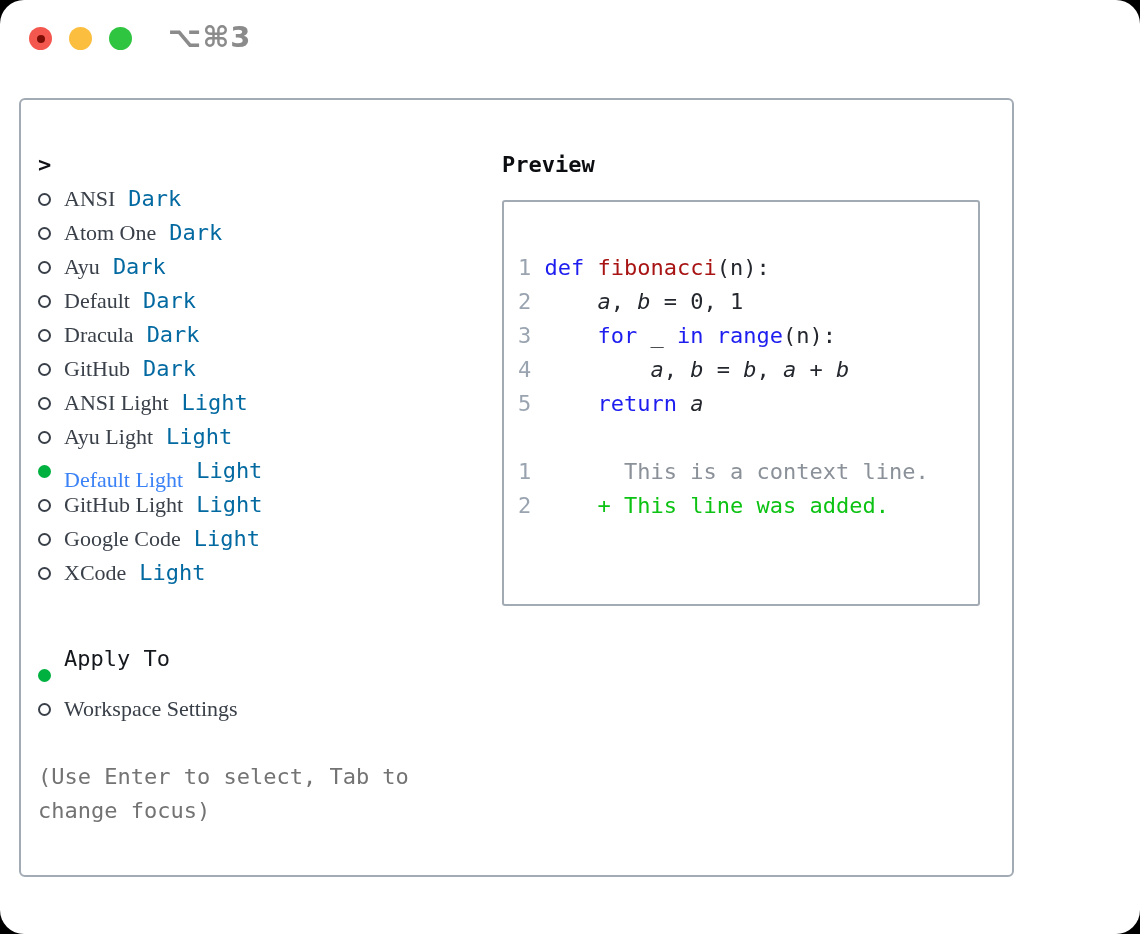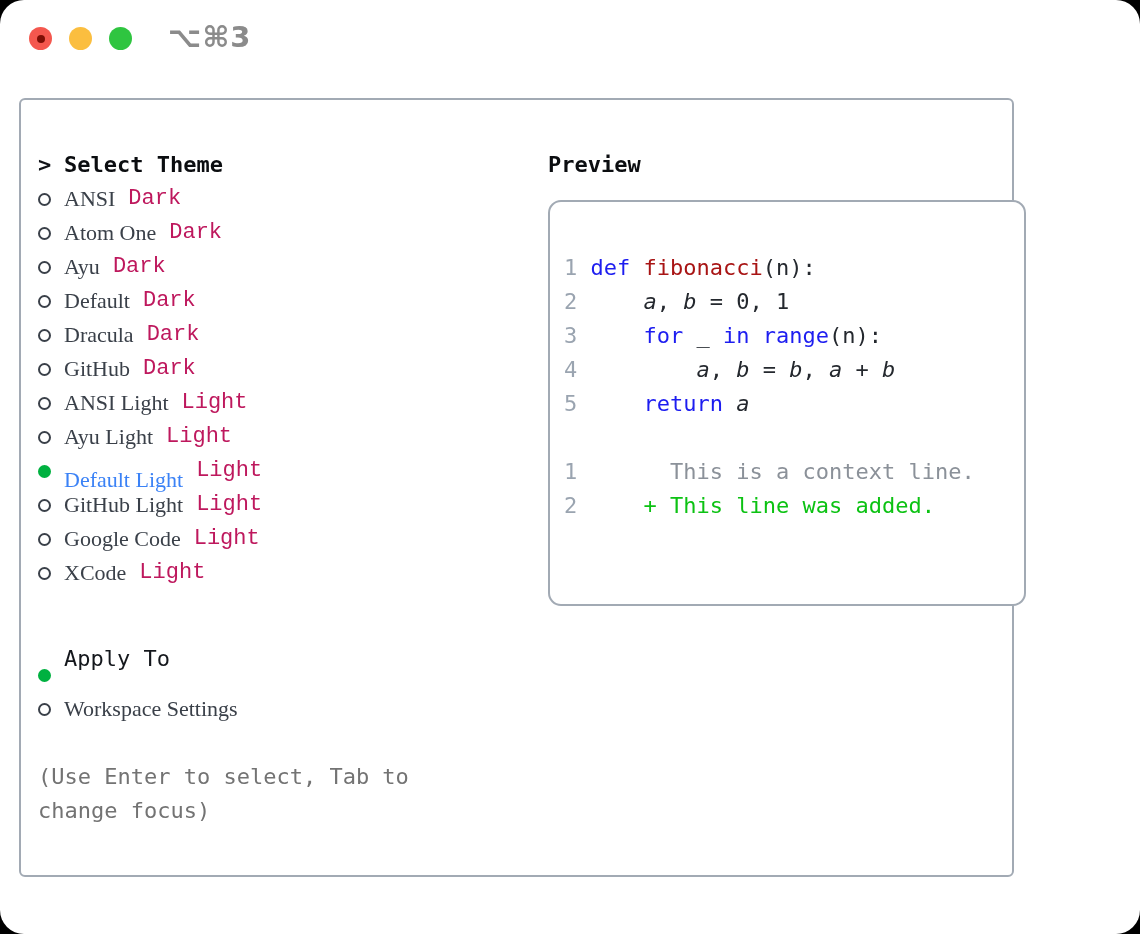--- a/index.html
+++ b/index.html
@@ -18,39 +18,39 @@
   .light.green{background:#2fc540;}
   .win-title{position:absolute;left:168px;top:20px;font-size:29px;font-weight:600;
     color:#8b8b8b;font-family:"DejaVu Sans","Liberation Sans",sans-serif;letter-spacing:1px;}
 
   
   .panel{position:absolute;left:19px;top:98px;width:995px;height:779px;
     border:2px solid #a2aab4;border-radius:6px;box-sizing:border-box;background:#fff;}
 
   .col{position:absolute;top:48px;font-size:22px;line-height:34px;color:#3a4049;}
   .left-col{left:17px;width:450px;}
-  .right-col{left:481px;width:490px;margin-left:46px;}
+  .right-col{left:481px;width:490px;}
 
   .row{display:flex;align-items:center;height:34px;white-space:pre;}
   .gutter{width:26px;flex:0 0 26px;display:flex;align-items:center;}
   .caret{font-weight:700;color:#111318;}
   .dot{width:13px;height:13px;border-radius:50%;border:2px solid #3a4049;box-sizing:border-box;}
   .dot.on{background:#00b140;border-color:#00b140;}
   .name{color:#3a4049;font-family:Liberation Serif, serif;}
   .name.sel{color:#3b82f6;margin-top:18px;}
-  .variant{color:#be185d;margin-left:13px;font-family:Liberation Mono, monospace;}
+  .variant{color:#0369a1;margin-left:13px;}
   .hdr{font-weight:700;color:#0b0d10;}
   .subhdr{color:#14171c;margin-top:35px;}
   .spacer{height:34px;}
   .hint{color:#737373;white-space:pre-line;line-height:34px;}
 
   
   .preview-title{font-weight:700;color:#0b0d10;height:34px;line-height:34px;}
   .preview-box{margin-top:18px;width:478px;height:406px;border:2px solid #a2aab4;
-    border-radius:13px;box-sizing:border-box;padding:49px 0 0 14px;background:#fff;}
+    border-radius:3px;box-sizing:border-box;padding:49px 0 0 14px;background:#fff;}
   .code-line{white-space:pre;height:34px;line-height:34px;font-size:22px;}
   .ln{color:#9aa4b0;}
   .pl{color:#24282e;}
   .kw{color:#1d1df0;}
   .fn{color:#a81414;}
   .var{color:#24282e;font-style:italic;}
   .ctx{color:#8b9199;}
   .del{color:#c33b27;}
   .add{color:#0cc213;}
 </style>
@@ -66,21 +66,20 @@
       <div class="light green"></div>
     </div>
     <div class="win-title">⌥⌘3</div>
   </div>
 
   <div class="panel">
 
     <div class="col left-col">
       <div class="row">
         <span class="gutter"><span class="caret">&gt;</span></span>
-        <span class="hdr">Select Theme</span>
       </div>
       <div id="theme-list">
           <div class="row"><span class="gutter"><span class="dot"></span></span><span class="name">ANSI</span><span class="variant">Dark</span></div>
           <div class="row"><span class="gutter"><span class="dot"></span></span><span class="name">Atom One</span><span class="variant">Dark</span></div>
           <div class="row"><span class="gutter"><span class="dot"></span></span><span class="name">Ayu</span><span class="variant">Dark</span></div>
           <div class="row"><span class="gutter"><span class="dot"></span></span><span class="name">Default</span><span class="variant">Dark</span></div>
           <div class="row"><span class="gutter"><span class="dot"></span></span><span class="name">Dracula</span><span class="variant">Dark</span></div>
           <div class="row"><span class="gutter"><span class="dot"></span></span><span class="name">GitHub</span><span class="variant">Dark</span></div>
           <div class="row"><span class="gutter"><span class="dot"></span></span><span class="name">ANSI Light</span><span class="variant">Light</span></div>
           <div class="row"><span class="gutter"><span class="dot"></span></span><span class="name">Ayu Light</span><span class="variant">Light</span></div>

